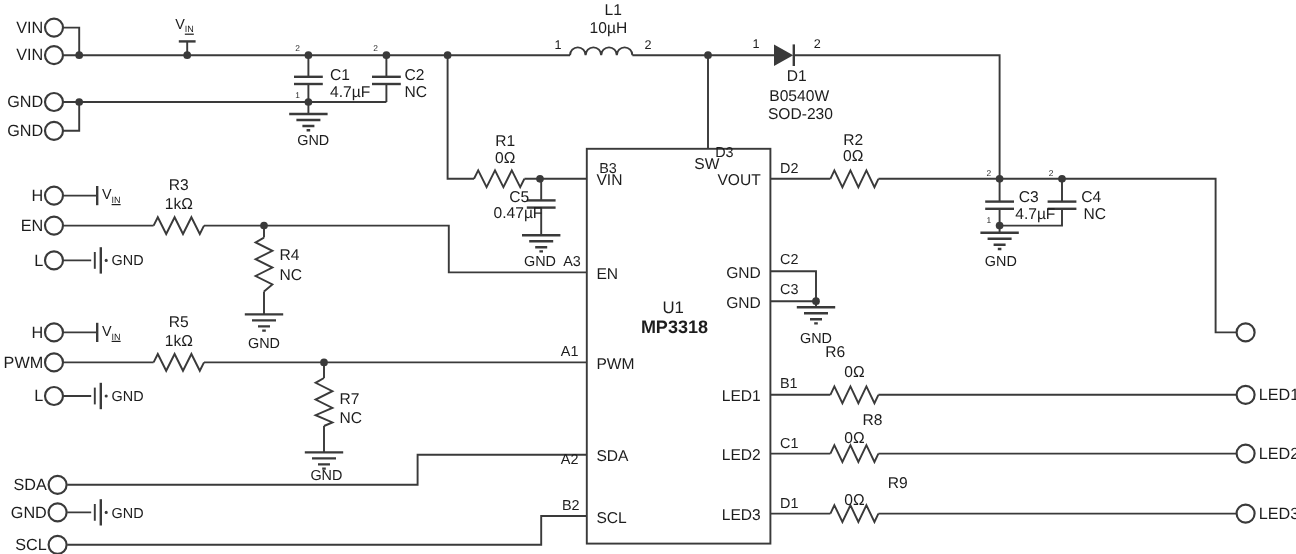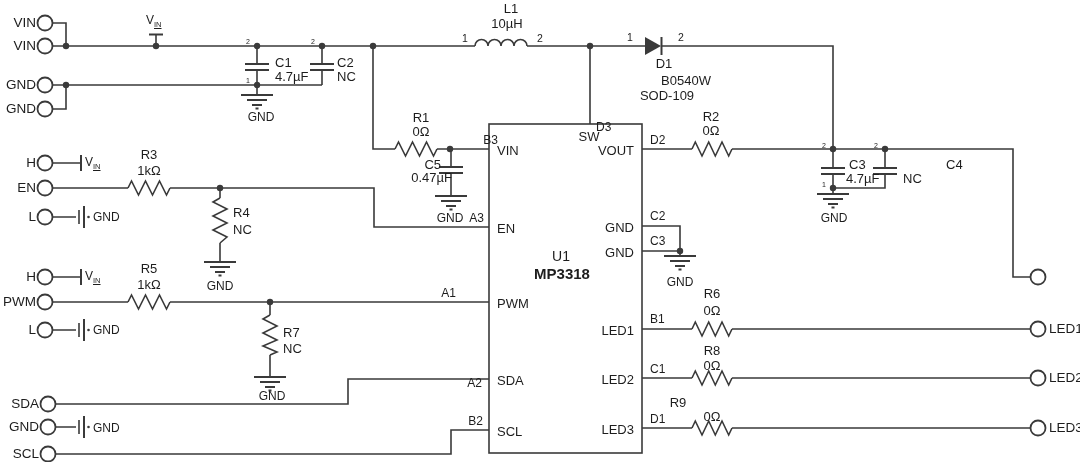--- a/index.html
+++ b/index.html
@@ -233,22 +233,22 @@
 <span class="lb t12" style="left:93px;top:428px">GND</span>
 
 <span class="lb ctr" style="left:511px;top:8px">L1</span>
 <span class="lb ctr" style="left:507px;top:23px">10µH</span>
 <span class="lb ctr t11" style="left:465px;top:38px">1</span>
 <span class="lb ctr t11" style="left:540px;top:38px">2</span>
 
 <span class="lb ctr t11" style="left:630px;top:37px">1</span>
 <span class="lb ctr t11" style="left:681px;top:37px">2</span>
 <span class="lb ctr" style="left:664px;top:63px">D1</span>
-<span class="lb ctr" style="left:686px;top:80px">B0540W</span>
-<span class="lb ctr" style="left:667px;top:95px">SOD-109</span>
+<span class="lb ctr" style="left:666px;top:80px">B0540W</span>
+<span class="lb ctr" style="left:667px;top:95px">SOD-230</span>
 
 <span class="lb" style="left:275px;top:62px">C1</span>
 <span class="lb" style="left:275px;top:76px">4.7µF</span>
 <span class="lb ctr t7" style="left:248px;top:41px">2</span>
 <span class="lb ctr t7" style="left:248px;top:80px">1</span>
 
 <span class="lb" style="left:337px;top:62px">C2</span>
 <span class="lb" style="left:337px;top:76px">NC</span>
 <span class="lb ctr t7" style="left:313px;top:41px">2</span>
 
@@ -271,29 +271,29 @@
 <span class="lb" style="left:283px;top:348px">NC</span>
 
 <span class="lb ctr" style="left:711px;top:116px">R2</span>
 <span class="lb ctr" style="left:711px;top:130px">0Ω</span>
 
 <span class="lb" style="left:849px;top:164px">C3</span>
 <span class="lb" style="left:846px;top:178px">4.7µF</span>
 <span class="lb ctr t7" style="left:824px;top:145px">2</span>
 <span class="lb ctr t7" style="left:824px;top:184px">1</span>
 
-<span class="lb" style="left:946px;top:164px">C4</span>
+<span class="lb" style="left:901px;top:164px">C4</span>
 <span class="lb" style="left:903px;top:178px">NC</span>
 <span class="lb ctr t7" style="left:876px;top:145px">2</span>
 
-<span class="lb ctr" style="left:712px;top:293px">R6</span>
+<span class="lb ctr" style="left:696px;top:293px">R6</span>
 <span class="lb ctr" style="left:712px;top:310px">0Ω</span>
-<span class="lb ctr" style="left:712px;top:350px">R8</span>
+<span class="lb ctr" style="left:727px;top:350px">R8</span>
 <span class="lb ctr" style="left:712px;top:365px">0Ω</span>
-<span class="lb ctr" style="left:678px;top:402px">R9</span>
+<span class="lb ctr" style="left:748px;top:402px">R9</span>
 <span class="lb ctr" style="left:712px;top:416px">0Ω</span>
 
 <span class="lb ctr t12" style="left:261px;top:117px">GND</span>
 <span class="lb ctr t12" style="left:450px;top:218px">GND</span>
 <span class="lb ctr t12" style="left:220px;top:286px">GND</span>
 <span class="lb ctr t12" style="left:272px;top:396px">GND</span>
 <span class="lb ctr t12" style="left:680px;top:282px">GND</span>
 <span class="lb ctr t12" style="left:834px;top:218px">GND</span>
 
 <span class="lb ctr" style="left:561px;top:256px;font-size:14px">U1</span>
@@ -308,23 +308,23 @@
 <span class="lb ra" style="left:634px;top:150px">VOUT</span>
 <span class="lb ra" style="left:634px;top:227px">GND</span>
 <span class="lb ra" style="left:634px;top:252px">GND</span>
 <span class="lb ra" style="left:634px;top:330px">LED1</span>
 <span class="lb ra" style="left:634px;top:379px">LED2</span>
 <span class="lb ra" style="left:634px;top:429px">LED3</span>
 
 <span class="lb ctr" style="left:589px;top:136px">SW</span>
 <span class="lb t12" style="left:596px;top:127px">D3</span>
 
-<span class="lb ra t12" style="left:498px;top:140px">B3</span>
+<span class="lb ra t12" style="left:514px;top:140px">B3</span>
 <span class="lb ra t12" style="left:484px;top:218px">A3</span>
-<span class="lb ra t12" style="left:456px;top:293px">A1</span>
+<span class="lb ra t12" style="left:482px;top:293px">A1</span>
 <span class="lb ra t12" style="left:482px;top:383px">A2</span>
 <span class="lb ra t12" style="left:483px;top:421px">B2</span>
 
 <span class="lb t12" style="left:650px;top:140px">D2</span>
 <span class="lb t12" style="left:650px;top:216px">C2</span>
 <span class="lb t12" style="left:650px;top:241px">C3</span>
 <span class="lb t12" style="left:650px;top:319px">B1</span>
 <span class="lb t12" style="left:650px;top:369px">C1</span>
 <span class="lb t12" style="left:650px;top:419px">D1</span>
 

